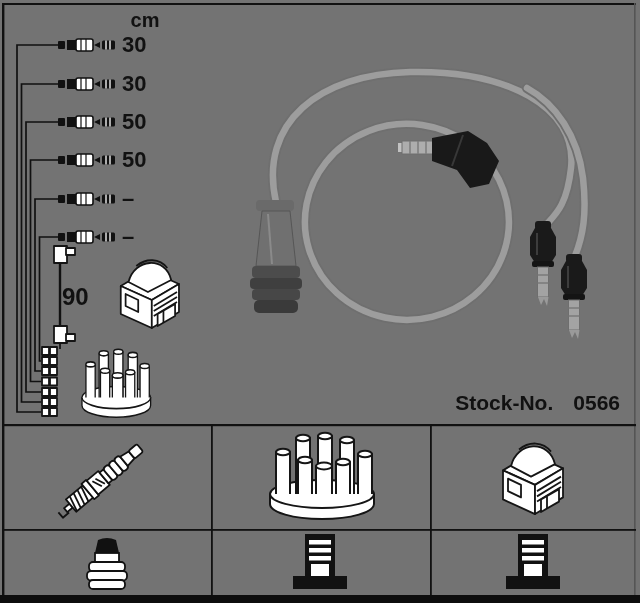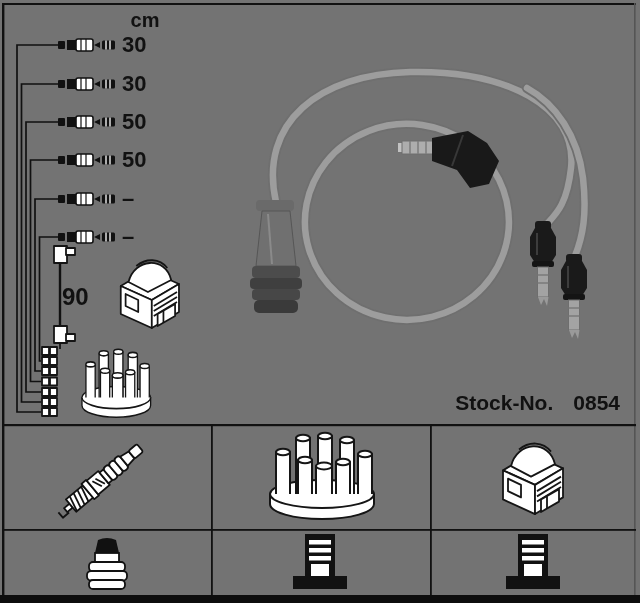--- a/index.html
+++ b/index.html
@@ -276,15 +276,15 @@
 
 <div class="txt cm">cm</div>
 <div class="txt len" style="top:34px">30</div>
 <div class="txt len" style="top:73px">30</div>
 <div class="txt len" style="top:111px">50</div>
 <div class="txt len" style="top:149px">50</div>
 <div class="txt len" style="top:188px">–</div>
 <div class="txt len" style="top:226px">–</div>
 <div class="txt coil">90</div>
 
-<div class="txt stock"><span>Stock-No.</span><span>0854</span></div>
+<div class="txt stock"><span>Stock-No.</span><span>0566</span></div>
 
 </div>
 
 </body></html>

